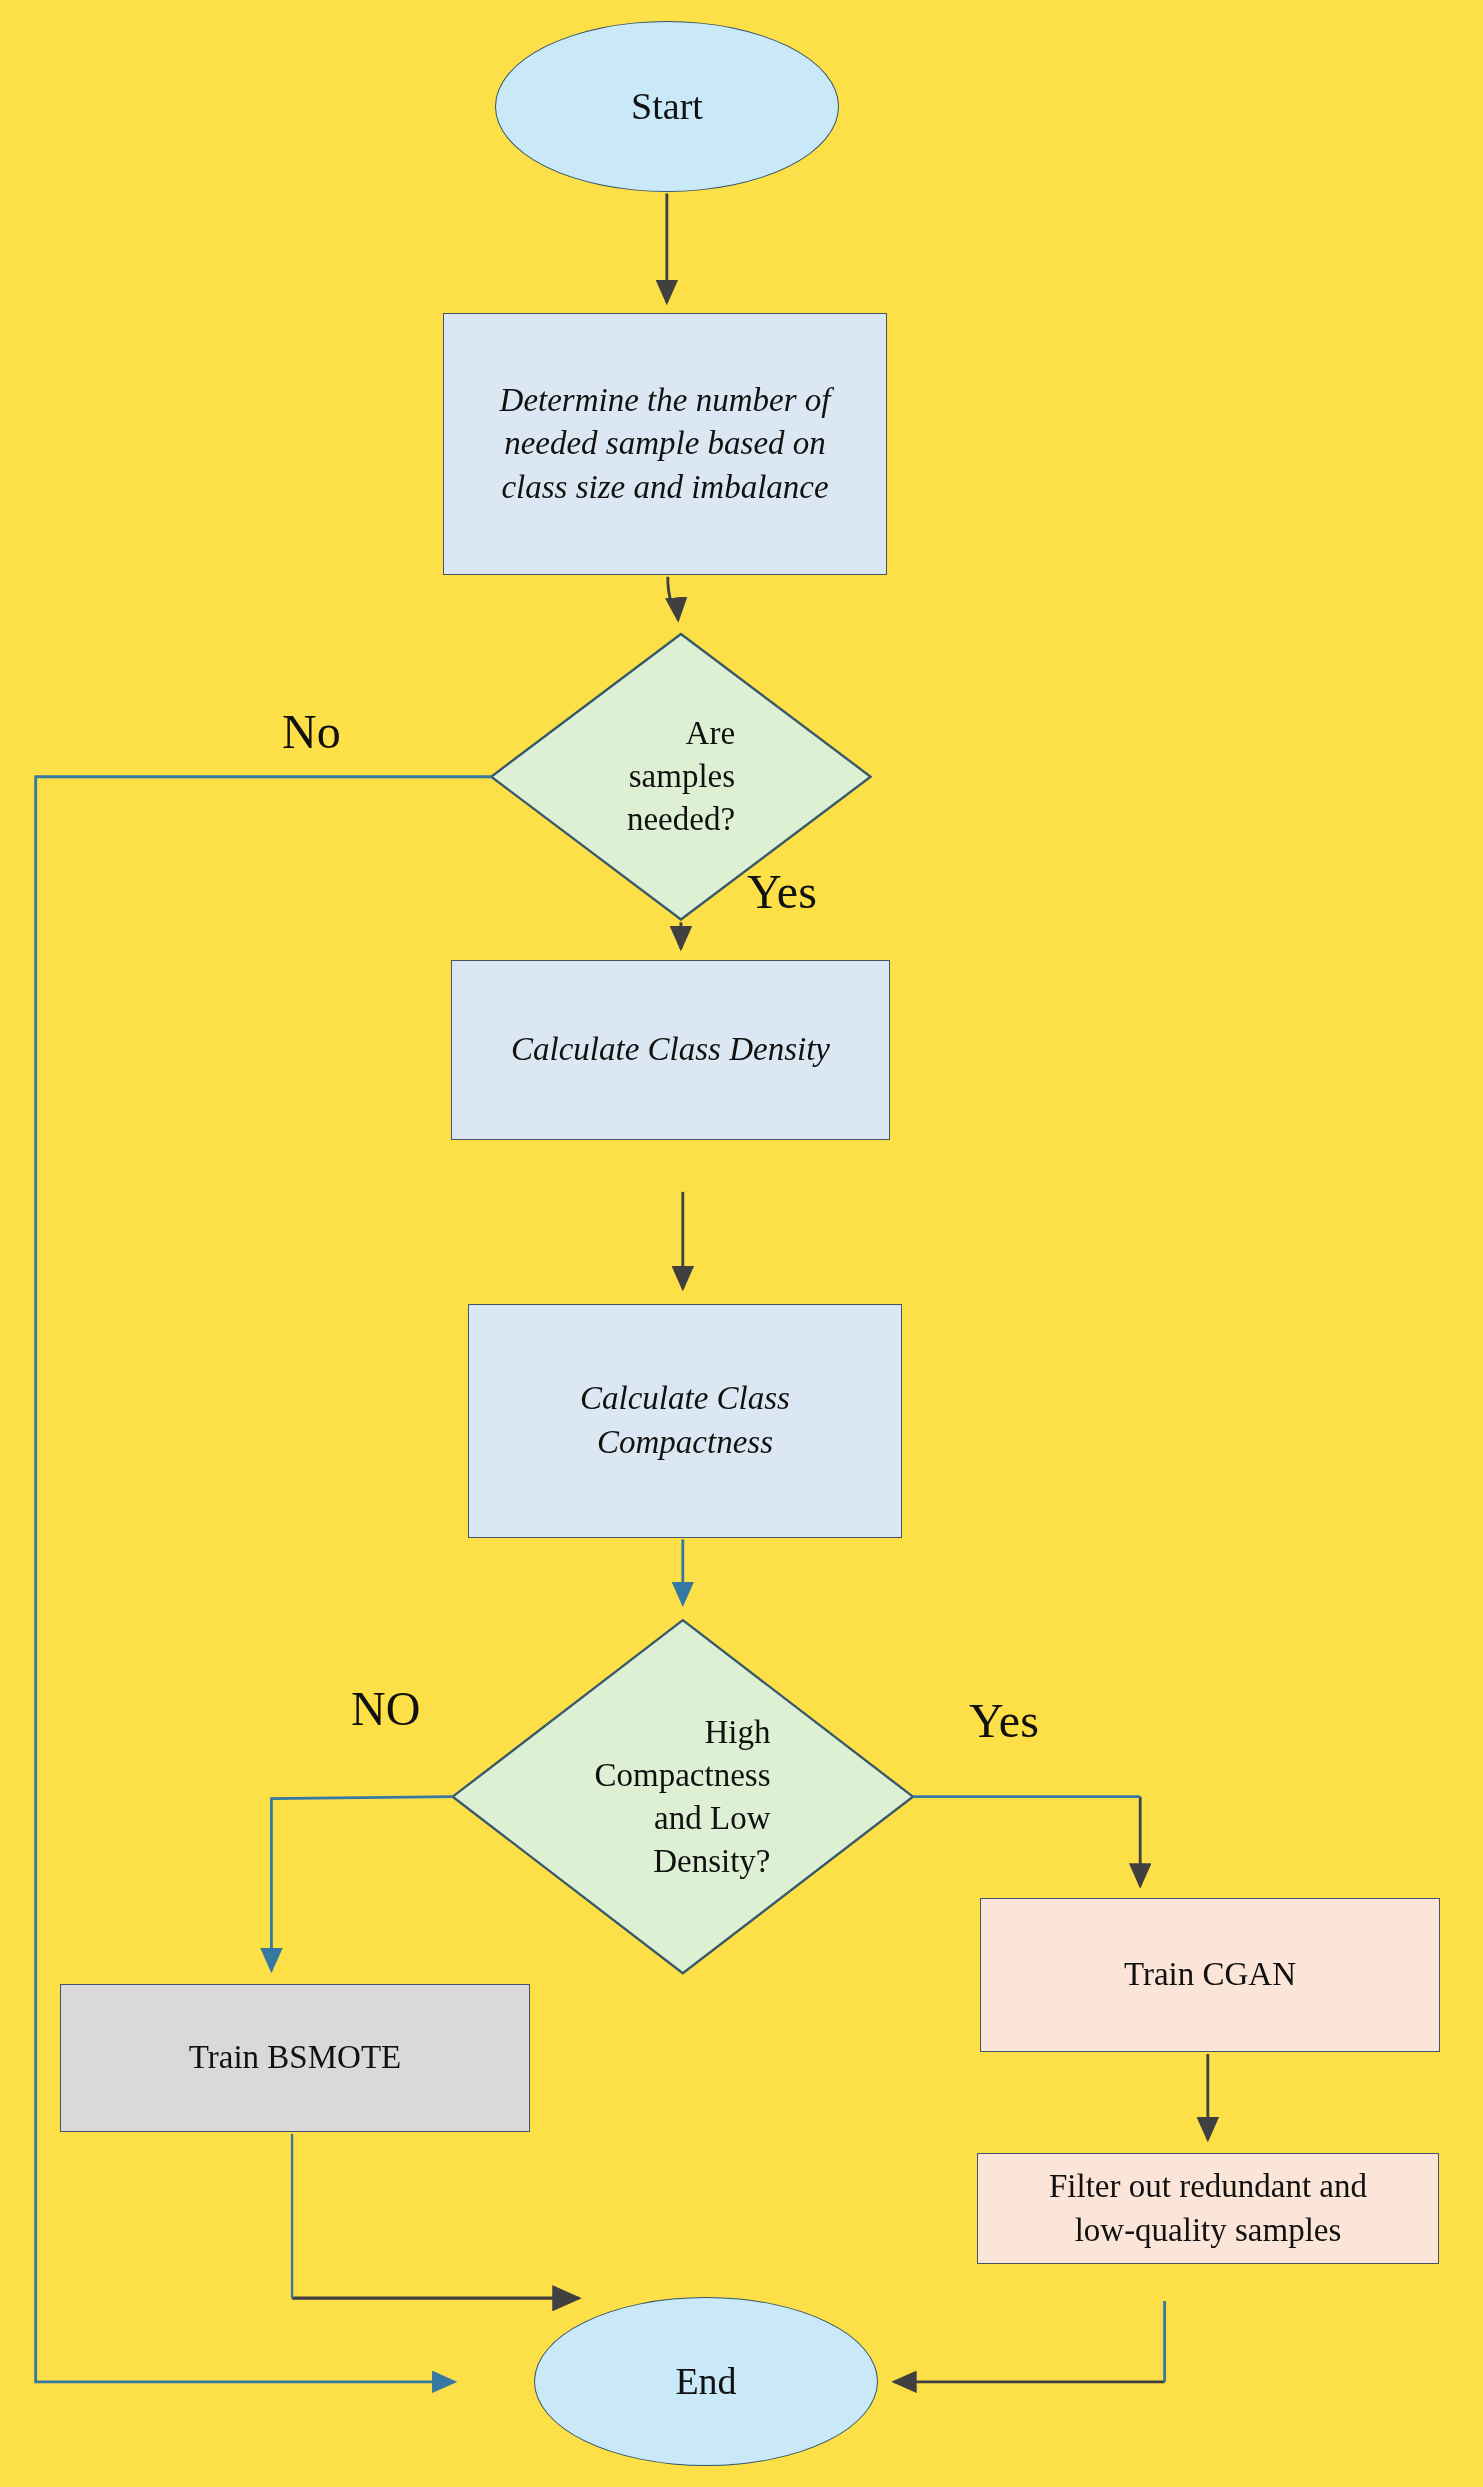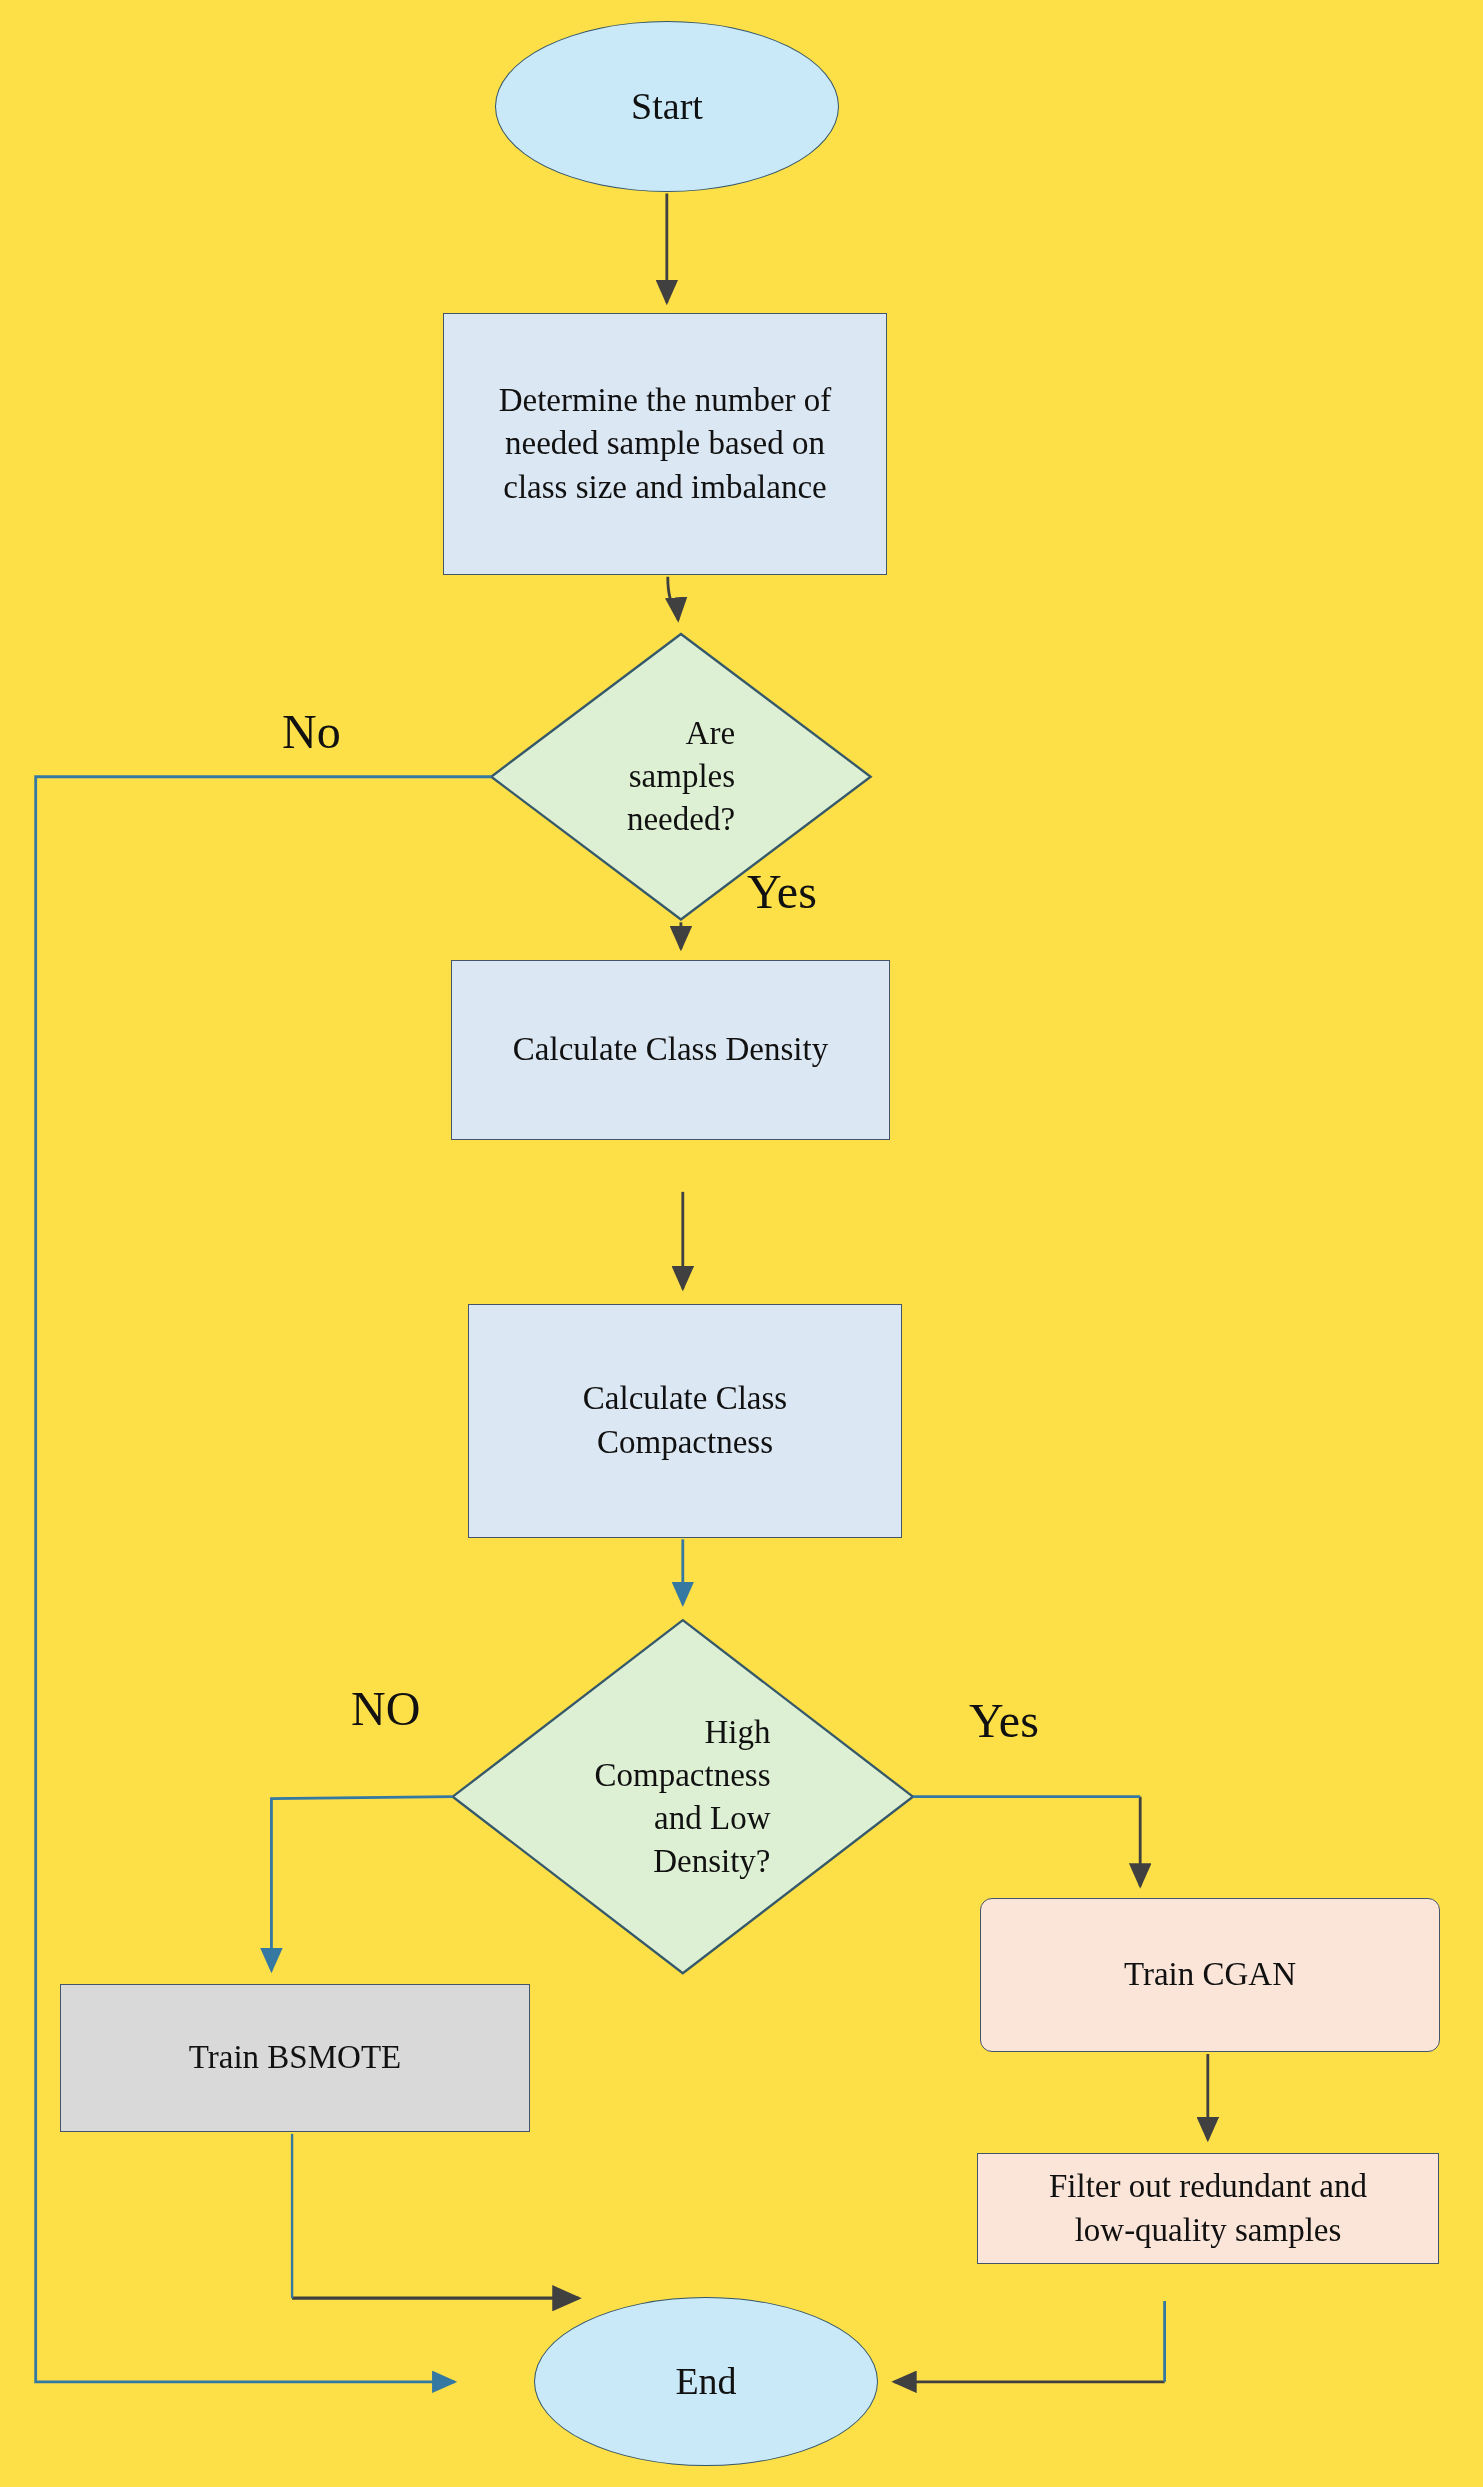--- a/index.html
+++ b/index.html
@@ -23,20 +23,21 @@
   .terminator{
     background:#c9e8f8;
     border:1.9px solid #33566b;
     border-radius:50%;
     font-size:38px;
   }
   .process{
     background:#dbe7f2;
     border:1.9px solid #44546a;
     font-size:33px;
+    font-style:italic;
   }
   .process-gray{
     background:#d9d9d9;
     border:1.9px solid #44546a;
     font-size:33px;
   }
   .process-peach{
     background:#fbe5d8;
     border:1.9px solid #44546a;
     font-size:33px;
@@ -119,21 +120,21 @@
     <span>High
 Compactness
 and Low
 Density?</span>
   </div>
 
   <div class="node process-gray" style="left:60px;top:1984px;width:470px;height:148px;">
     <span>Train BSMOTE</span>
   </div>
 
-  <div class="node process-peach" style="left:980px;top:1898px;width:460px;height:154px;border-radius:12px;">
+  <div class="node process-peach" style="left:980px;top:1898px;width:460px;height:154px;">
     <span>Train CGAN</span>
   </div>
 
   <div class="node process-peach" style="left:977px;top:2153px;width:462px;height:111px;">
     <span>Filter out redundant and
 low-quality samples</span>
   </div>
 
   <div class="node terminator" style="left:534px;top:2297px;width:344px;height:169px;">
     <span>End</span>

